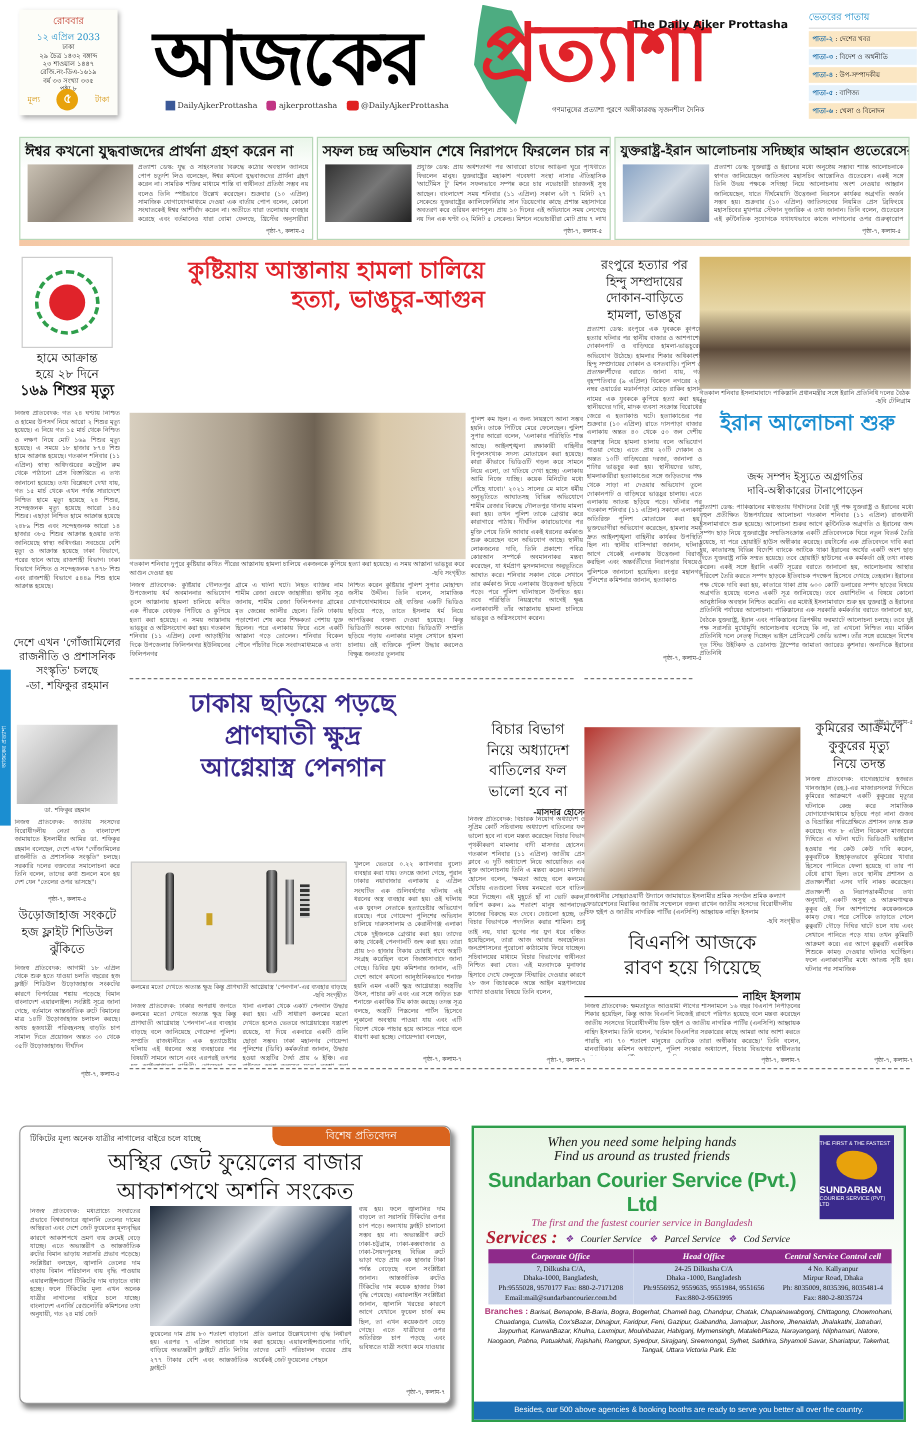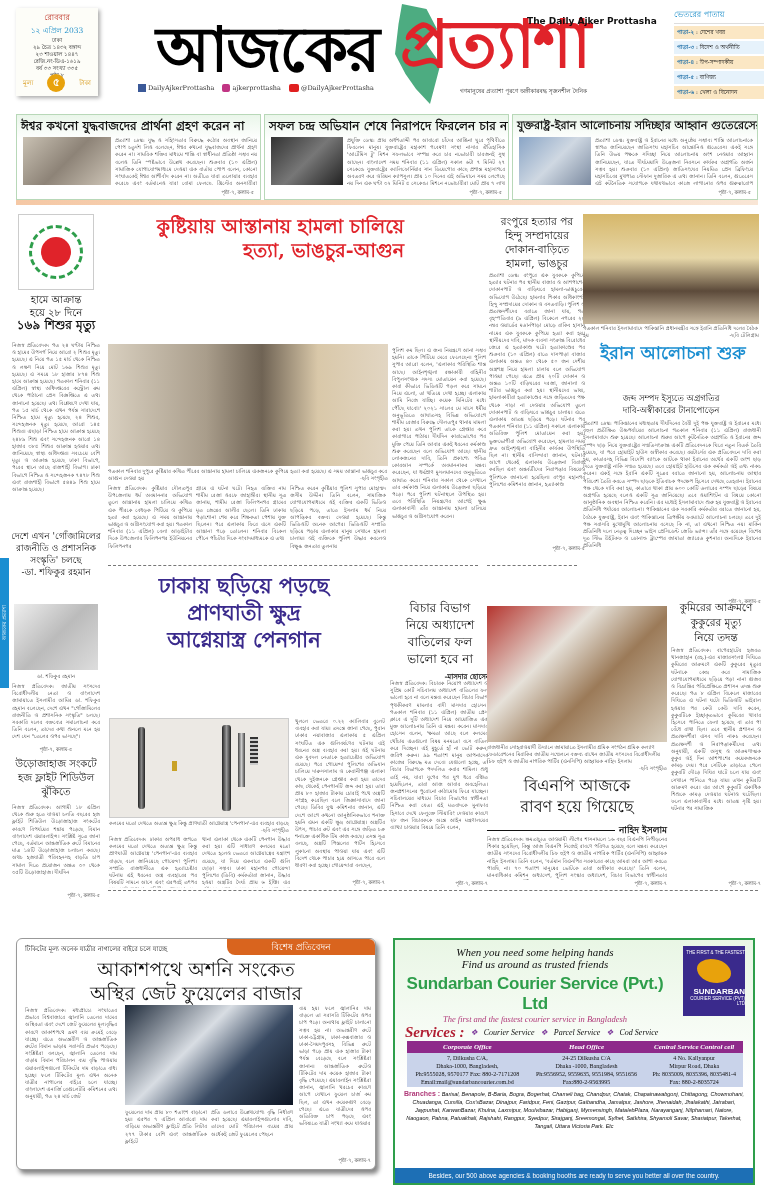--- a/index.html
+++ b/index.html
@@ -8,21 +8,21 @@
 .body-text{font-size:5.2px;line-height:7.2px;color:#333;text-align:justify;font-family:"DejaVu Serif",serif}
 .ph{background:linear-gradient(135deg,#c9c1b3,#8d8377 50%,#ccc3b5);}
 .cont{font-size:5px;color:#333;text-align:right;font-family:"DejaVu Serif",serif}
 
 .datebox{left:16px;top:8px;width:82px;height:88px;background:#fdfdf8;box-shadow:2px 2px 4px #aaa;text-align:center;font-family:"DejaVu Serif",serif}
 .datebox .day{color:#c0392b;font-size:8px;margin-top:3px}
 .datebox .date{color:#1f8fc9;font-size:7.5px;margin-top:1px}
 .datebox .l{font-size:5.5px;line-height:7px;color:#222}
 .price{position:absolute;bottom:4px;left:0;width:100%;display:flex;justify-content:space-around;align-items:center;font-size:6.5px;color:#d38f00}
 .price .coin{width:18px;height:18px;border-radius:50%;background:#e8a20c;color:#fff;font-size:11px;line-height:18px;font-weight:bold}
-.logo1{left:156px;top:18px;font-size:62px;font-weight:bold;letter-spacing:-2px;font-family:Liberation Serif, serif;color:#000;line-height:64px}
+.logo1{left:128px;top:18px;font-size:62px;font-weight:bold;letter-spacing:-2px;font-family:Liberation Serif, serif;color:#000;line-height:64px}
 .logo2{left:400px;top:8px;font-size:66px;font-weight:bold;color:#e0232a;font-family:"DejaVu Serif",serif;line-height:72px;letter-spacing:-2px}
 .map{left:388px;top:4px;width:70px;height:100px;background:#2e9e6b;opacity:.85;clip-path:polygon(20% 0,55% 5%,70% 25%,55% 40%,75% 60%,60% 100%,40% 85%,25% 70%,10% 50%,15% 20%)}
 .eng{left:527px;top:16px;font-size:9px;font-weight:bold;color:#111}
 .slogan{left:460px;top:86px;font-size:5.8px;color:#222}
 .social{left:138px;top:84px;display:flex;gap:8px;font-size:6.5px;font-family:"DejaVu Serif",serif;color:#333}
 .social span.ic{display:inline-block;width:8px;height:8px;margin-right:2px;vertical-align:middle}
 .inside{left:674px;top:8px;width:90px}
 .inside .ttl{font-size:8px;color:#1f8fc9;border-bottom:1px solid #ddd;padding-bottom:2px;margin-bottom:2px;font-family:"DejaVu Serif",serif}
 .inside .row{font-size:5.6px;padding:2px 3px;margin-bottom:2px;font-family:"DejaVu Serif",serif}
 .inside .row:nth-child(odd){background:#fbe7c4}
@@ -45,21 +45,21 @@
 .ad .sub{font-family:"Liberation Serif",serif;font-style:italic;color:#b03a79;font-size:8.5px;text-align:center}
 .ad .svc{font-family:"Liberation Serif",serif;font-size:8px;font-style:italic;display:flex;align-items:center;gap:6px;padding-left:10px}
 .ad .svc .big{color:#b11f33;font-size:15px;font-weight:bold}
 .ad .svc .dia{color:#7d3a9b}
 .ad table{width:336px;margin-left:12px;border-collapse:collapse;font-family:"Liberation Serif",serif;font-size:6px}
 .ad th{background:#8e2a8a;color:#fff;font-style:italic;font-size:7px;padding:2px}
 .ad td{background:#c9d3ea;text-align:center;padding:1px;line-height:8px}
 .ad .br{font-size:5.5px;font-style:italic;line-height:8px;padding:3px 8px;text-align:center;font-family:"Liberation Sans",sans-serif}
 .ad .br b{color:#b03a79;font-style:normal;font-size:7px}
 .ad .foot{position:absolute;bottom:0;left:0;width:100%;background:#1d6fb5;color:#fff;font-size:6.5px;text-align:center;padding:4px 0;font-family:"Liberation Sans",sans-serif}
-.tiger{position:absolute;right:8px;top:6px;width:62px;height:70px;background:#3a2a8c;color:#fff;text-align:right;font-size:4.5px;font-family:"Liberation Sans",sans-serif}
+.tiger{position:absolute;right:8px;top:6px;width:62px;height:70px;background:#3a2a8c;color:#fff;text-align:left;font-size:4.5px;font-family:"Liberation Sans",sans-serif}
 </style>
 </head>
 <body>
 
 <div class="abs datebox">
   <div class="day">রোববার</div>
   <div class="date">১২ এপ্রিল 2033</div>
   <div class="l">ঢাকা</div>
   <div class="l">২৯ চৈত্র ১৪৩২ বঙ্গাব্দ</div>
   <div class="l">২৩ শাওয়াল ১৪৪৭</div>
@@ -234,22 +234,22 @@
   <div>কুকুরের মৃত্যু</div>
   <div>নিয়ে তদন্ত</div>
 </div>
 <div class="abs body-text" style="left:671px;top:647px;width:90px;height:232px;overflow:hidden">নিজস্ব প্রতিবেদক: বাগেরহাটের হজরত খানজাহান (রহ.)-এর মাজারসংলগ্ন দিঘিতে কুমিরের আক্রমণে একটি কুকুরের মৃত্যুর ঘটনাকে কেন্দ্র করে সামাজিক যোগাযোগমাধ্যমে ছড়িয়ে পড়া নানা গুজব ও বিভ্রান্তির পরিপ্রেক্ষিতে প্রশাসন তদন্ত শুরু করেছে। গত ৮ এপ্রিল বিকেলে মাজারের দিঘিতে এ ঘটনা ঘটে। ভিডিওটি ভাইরাল হওয়ার পর কেউ কেউ দাবি করেন, কুকুরটিকে ইচ্ছাকৃতভাবে কুমিরের খাবার হিসেবে পানিতে ফেলা হয়েছে বা তার পা বেঁধে রাখা ছিল। তবে স্থানীয় প্রশাসন ও প্রত্যক্ষদর্শীরা এসব দাবি নাকচ করেছেন। প্রত্যক্ষদর্শী ও নিরাপত্তাকর্মীদের তথ্য অনুযায়ী, একটি অসুস্থ ও আক্রমণাত্মক কুকুর ওই দিন আশপাশের কয়েকজনকে কামড় দেয়। পরে সেটিকে তাড়াতে গেলে কুকুরটি দৌড়ে দিঘির ঘাটে চলে যায় এবং সেখানে পানিতে পড়ে যায়। তখন কুমিরটি আক্রমণ করে। এর আগে কুকুরটি একাধিক শিশুকে কামড় দেওয়ার ঘটনাও ঘটেছিল। ফলে এলাকাবাসীর মধ্যে আতঙ্ক সৃষ্টি হয়। ঘটনার পর সামাজিক</div>
 <div class="abs cont" style="left:671px;top:880px;width:90px">পৃষ্ঠা-৭, কলাম-৭</div>
 
 <div class="abs" style="left:16px;top:938px;width:360px;height:232px;border:1px solid #999;border-radius:6px;box-shadow:3px 4px 4px #888;background:#fff">
   <div style="position:absolute;left:8px;top:5px;font-size:6.5px;font-family:'DejaVu Serif',serif">টিকিটের মূল্য অনেক যাত্রীর নাগালের বাইরে চলে যাচ্ছে</div>
   <div style="position:absolute;right:0;top:0;width:148px;height:16px;background:#d9641e;border-radius:0 6px 0 8px;color:#fff;font-size:9px;text-align:center;line-height:16px;font-family:'DejaVu Serif',serif">বিশেষ প্রতিবেদন</div>
   <div class="hl-black" style="position:absolute;left:0;top:18px;width:100%;font-size:19px;line-height:24px;font-weight:normal">
+    <div>অস্থির জেট ফুয়েলের বাজার</div>
     <div>আকাশপথে অশনি সংকেত</div>
-    <div>অস্থির জেট ফুয়েলের বাজার</div>
   </div>
   <div class="body-text" style="position:absolute;left:8px;top:68px;width:92px;height:158px;overflow:hidden">নিজস্ব প্রতিবেদক: মধ্যপ্রাচ্যে সংঘাতের প্রভাবে বিশ্ববাজারে জ্বালানি তেলের দামের অস্থিরতা এবং দেশে জেট ফুয়েলের মূল্যবৃদ্ধির কারণে আকাশপথে ভ্রমণ ব্যয় ক্রমেই বেড়ে যাচ্ছে। এতে অভ্যন্তরীণ ও আন্তর্জাতিক রুটের বিমান ভাড়ায় সরাসরি প্রভাব পড়েছে। সংশ্লিষ্টরা বলছেন, জ্বালানি তেলের দাম বাড়ায় বিমান পরিচালন ব্যয় বৃদ্ধি পাওয়ায় এয়ারলাইন্সগুলো টিকিটের দাম বাড়াতে বাধ্য হচ্ছে। ফলে টিকিটের মূল্য এখন অনেক যাত্রীর নাগালের বাইরে চলে যাচ্ছে। বাংলাদেশ এনার্জি রেগুলেটরি কমিশনের তথ্য অনুযায়ী, গত ২৪ মার্চ জেট</div>
   <div class="ph" style="position:absolute;left:108px;top:66px;width:168px;height:100px;background:linear-gradient(135deg,#1e2a3a,#d8dde3 40%,#3a4b63 65%,#0e1624)"></div>
   <div class="body-text" style="position:absolute;left:108px;top:170px;width:82px;height:56px;overflow:hidden">ফুয়েলের দাম প্রায় ৮০ শতাংশ বাড়ানো হয়। এরপর ৭ এপ্রিল আবারো দাম বাড়িয়ে অভ্যন্তরীণ ফ্লাইটে প্রতি লিটার ২৭৭ টাকার বেশি এবং আন্তর্জাতিক ফ্লাইটে</div>
   <div class="body-text" style="position:absolute;left:194px;top:170px;width:82px;height:56px;overflow:hidden">প্রতি ডলারে উল্লেখযোগ্য বৃদ্ধি নির্ধারণ করা হয়েছে। এয়ারলাইন্সগুলোর দাবি, তাদের মোট পরিচালন ব্যয়ের প্রায় অর্ধেকই জেট ফুয়েলের পেছনে</div>
   <div class="body-text" style="position:absolute;left:282px;top:66px;width:72px;height:152px;overflow:hidden">ব্যয় হয়। ফলে জ্বালানির দাম বাড়লে তা সরাসরি টিকিটের ওপর চাপ পড়ে। অন্যথায় ফ্লাইট চালানো সম্ভব হয় না। অভ্যন্তরীণ রুটে ঢাকা-চট্টগ্রাম, ঢাকা-কক্সবাজার ও ঢাকা-সৈয়দপুরসহ বিভিন্ন রুটে ভাড়া গড়ে প্রায় এক হাজার টাকা পর্যন্ত বেড়েছে বলে সংশ্লিষ্টরা জানান। আন্তর্জাতিক রুটেও টিকিটের দাম কয়েক হাজার টাকা বৃদ্ধি পেয়েছে। এয়ারলাইন সংশ্লিষ্টরা জানান, জ্বালানি খরচের কারণে আগে যেখানে ফুয়েল চার্জ কম ছিল, তা এখন কয়েকগুণ বেড়ে গেছে। এতে যাত্রীদের ওপর অতিরিক্ত চাপ পড়ছে এবং ভবিষ্যতে যাত্রী সংখ্যা কমে যাওয়ার</div>
   <div class="cont" style="position:absolute;left:282px;top:218px;width:72px">পৃষ্ঠা-৭, কলাম-৭</div>
 </div>
 
 <div class="abs ad">

